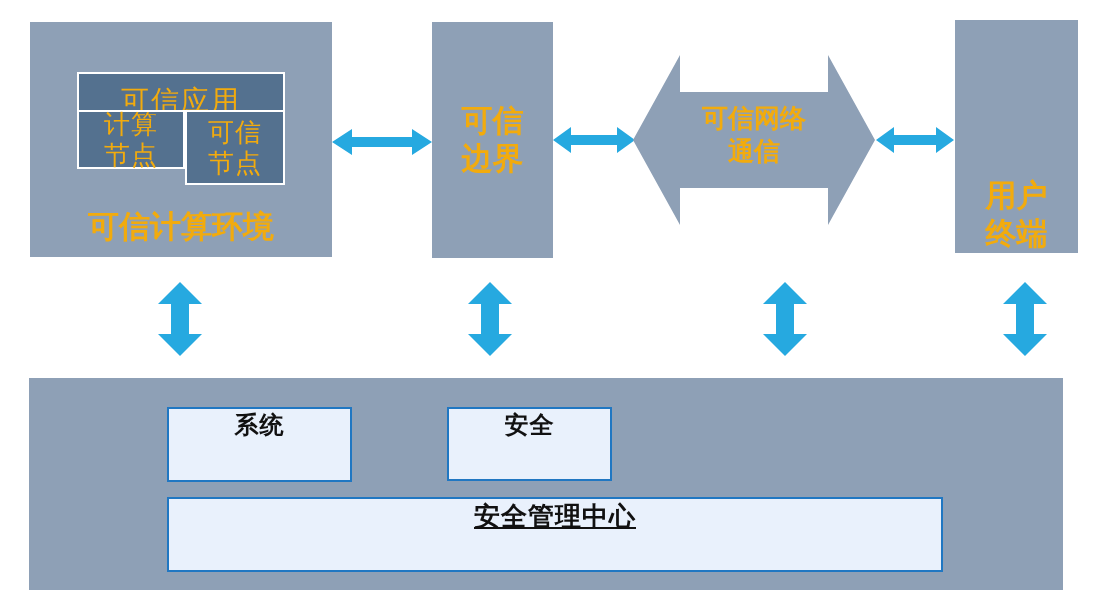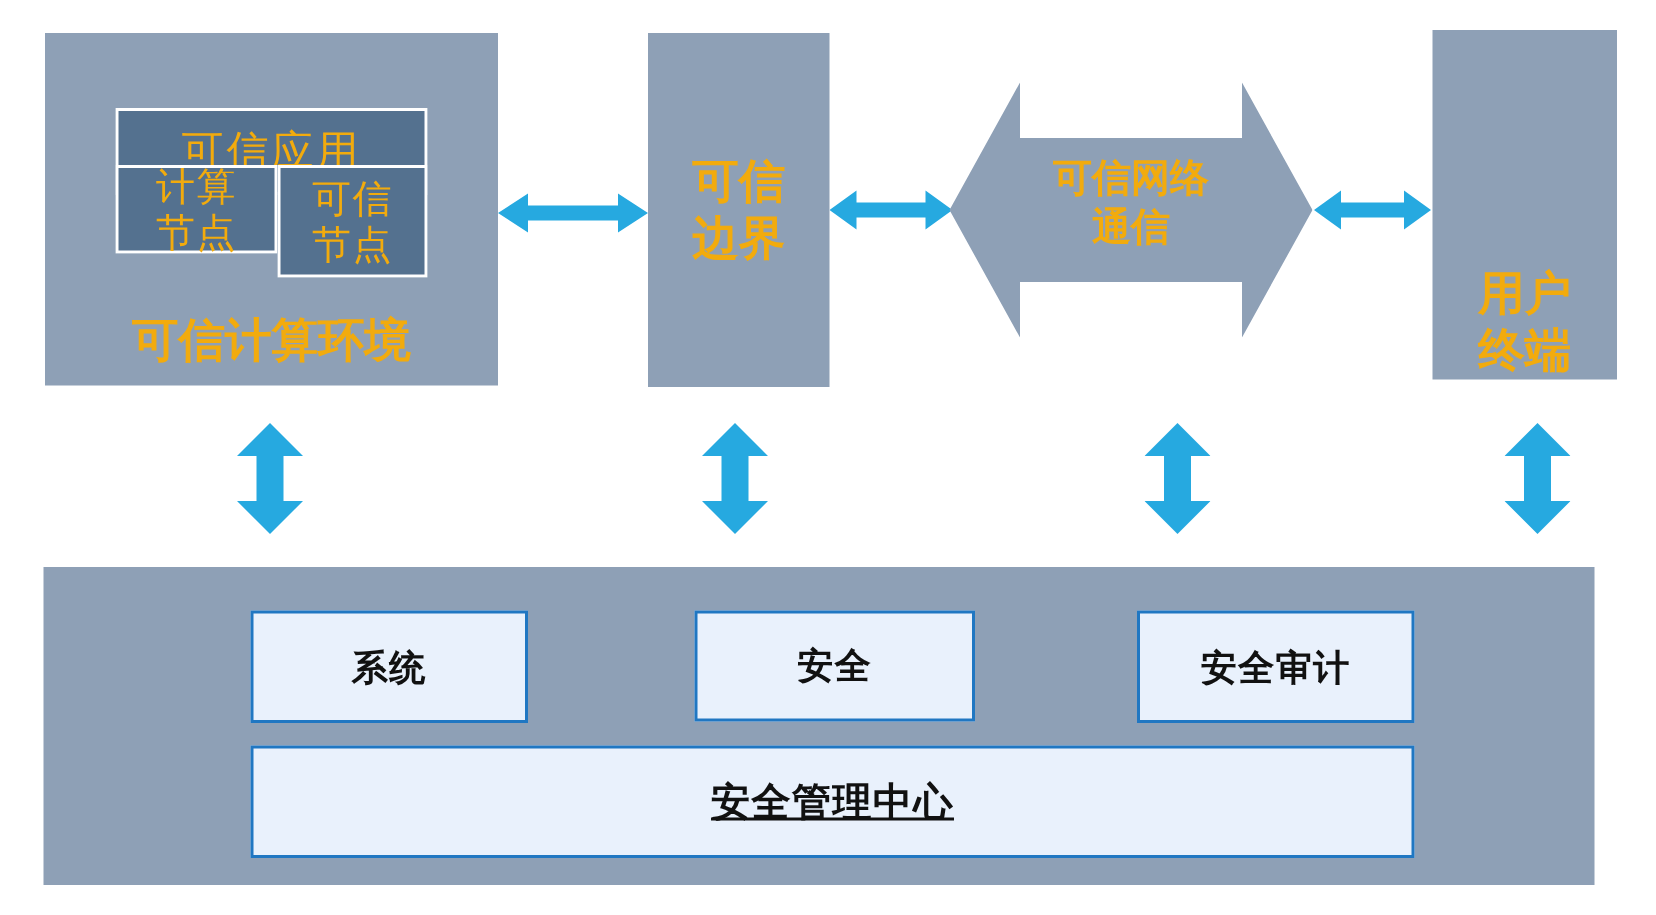--- a/index.html
+++ b/index.html
@@ -28,21 +28,21 @@
   .orange-bold{color:var(--accent-orange);font-weight:bold;text-align:center;}
   .preline{white-space:pre-line;}
   .flex-center{display:flex;align-items:center;justify-content:center;}
   .arrow-svg{display:block;}
   .arrow-fill{fill:var(--arrow-cyan);}
   .shape-fill{fill:var(--panel-grey-blue);}
   .module-box{
     background:var(--light-box-fill);
     border:2px solid var(--light-box-border);
     box-sizing:border-box;
-    display:flex;align-items:center;justify-content:center;
+    display:flex;align-items:flex-start;justify-content:center;
     color:var(--dark-text);
     font-weight:bold;
   }
   .env-title{font-size:31px;line-height:1.1;}
   .two-line-big{font-size:31px;line-height:1.22;}
   .node-text{font-size:26px;line-height:1.18;letter-spacing:1px;}
   .app-text{font-size:28px;letter-spacing:2px;}
   .net-text{font-size:26px;line-height:1.25;}
   .module-text{font-size:24px;letter-spacing:1px;}
   .mgmt-text{font-size:26px;letter-spacing:1px;}
@@ -107,24 +107,21 @@
     <polygon class="arrow-fill" points="22,0 44,22 31,22 31,52 44,52 22,74 0,52 13,52 13,22 0,22"></polygon>
   </svg>
   <svg class="abs arrow-svg" style="left:1003px;top:282px;" width="44" height="74" viewBox="0 0 44 74">
     <polygon class="arrow-fill" points="22,0 44,22 31,22 31,52 44,52 22,74 0,52 13,52 13,22 0,22"></polygon>
   </svg>
 
   <div class="abs grey-panel" style="left:29px;top:378px;width:1034px;height:212px;">
     <div class="abs module-box module-text" style="left:138px;top:29px;width:185px;height:75px;">
       <span>系统</span>
     </div>
-    <div class="abs module-box module-text" style="left:434px;top:29px;width:187px;height:74px;">
+    <div class="abs module-box module-text" style="left:418px;top:29px;width:165px;height:74px;">
       <span>安全</span>
-    </div>
-    <div class="abs module-box module-text" style="left:729px;top:29px;width:185px;height:75px;">
-      <span>安全审计</span>
     </div>
     <div class="abs module-box mgmt-text" style="left:138px;top:119px;width:776px;height:75px;text-decoration:underline;">
       <span>安全管理中心</span>
     </div>
   </div>
 
 </div>
 
 </body></html>

